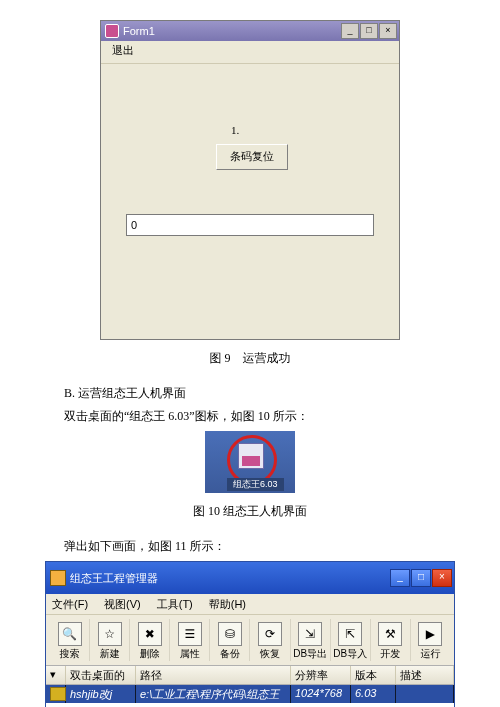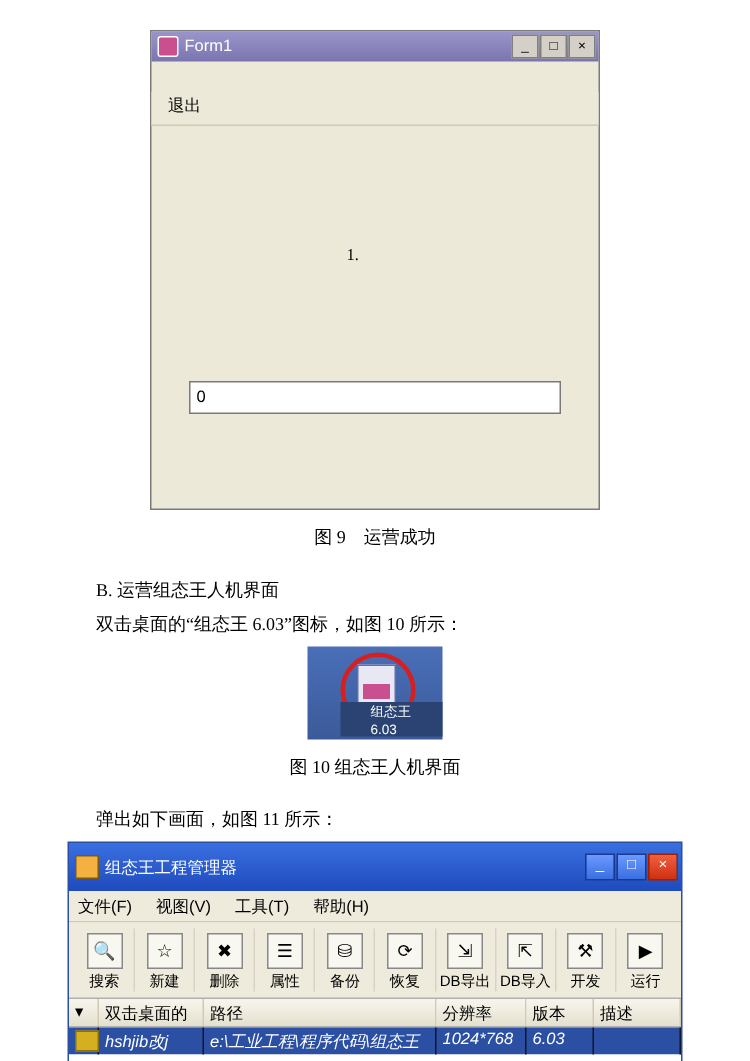--- a/index.html
+++ b/index.html
@@ -23,21 +23,21 @@
   }
 
   
   .form1-area { display:flex; justify-content:center; }
   .form1 {
     width: 300px;
     height: 320px;
     background: #ece9d8;
     border: 1px solid #7a7a7a;
     box-sizing: border-box;
-    display:flex; flex-direction:column;gap:20px;
+    display:flex; flex-direction:column;
   }
   .form1-titlebar {
     height: 20px;
     background: linear-gradient(#9a95c9,#7a75b0);
     color: #fff;
     display:flex; align-items:center; justify-content:space-between;
     padding: 0 2px 0 4px;
     font-size: 11px;
     font-family: Tahoma, sans-serif;
   }
@@ -86,21 +86,21 @@
   .fig10-icon {
     position:absolute; left:33px; top:12px;
     width:24px; height:24px;
     background:#e8e8f4; border:1px solid #6a6aa8;
     display:flex; align-items:flex-end; justify-content:center;
     font-size:8px;
   }
   .fig10-iconbadge { width:18px; height:10px; background:#c94f8f; margin-bottom:2px; }
   .fig10-label {
     position:absolute; left:22px; bottom:2px;
-    font-size:9px; color:#fff; background:#2b4372; padding:0 20px;
+    font-size:9px; color:#fff; background:#2b4372; padding:0 6px;
     font-family: "SimSun", sans-serif;
     margin-top: 26px;
   }
 
   
   .fig11-area { display:flex; justify-content:center; margin-top:6px; }
   .pm {
     width: 410px;
     border:1px solid #2b4fa3;
     font-family: "SimSun","Tahoma", sans-serif;
@@ -174,20 +174,21 @@
         <div class="tb-btn">_</div>
         <div class="tb-btn">□</div>
         <div class="tb-btn">×</div>
       </div>
     </div>
     <div class="form1-menubar">
       <span>退出</span>
     </div>
     <div class="form1-client">
       <div class="form1-label1">1.</div>
+      <div class="form1-button">条码复位</div>
       <input class="form1-input" value="0" style="">
     </div>
   </div>
 </div>
 <div class="fig-caption">图 9　运营成功</div>
 
 <p class="body-text">B. 运营组态王人机界面</p>
 <p class="body-text">双击桌面的“组态王 6.03”图标，如图 10 所示：</p>
 
 <div class="fig10-area">

